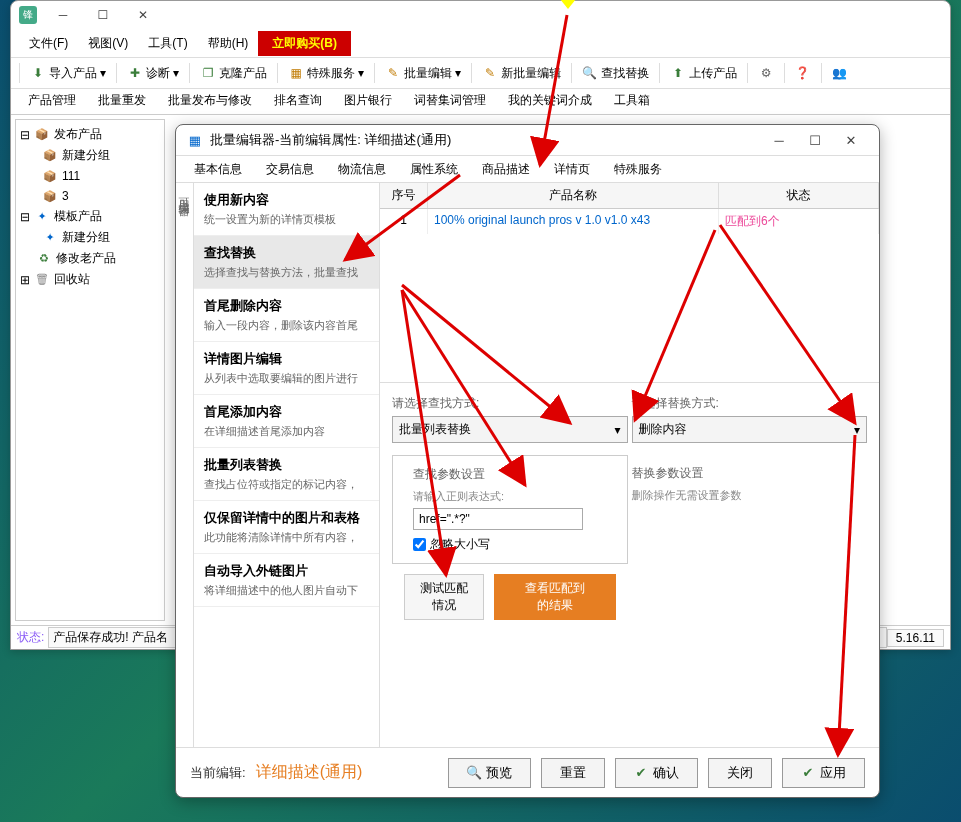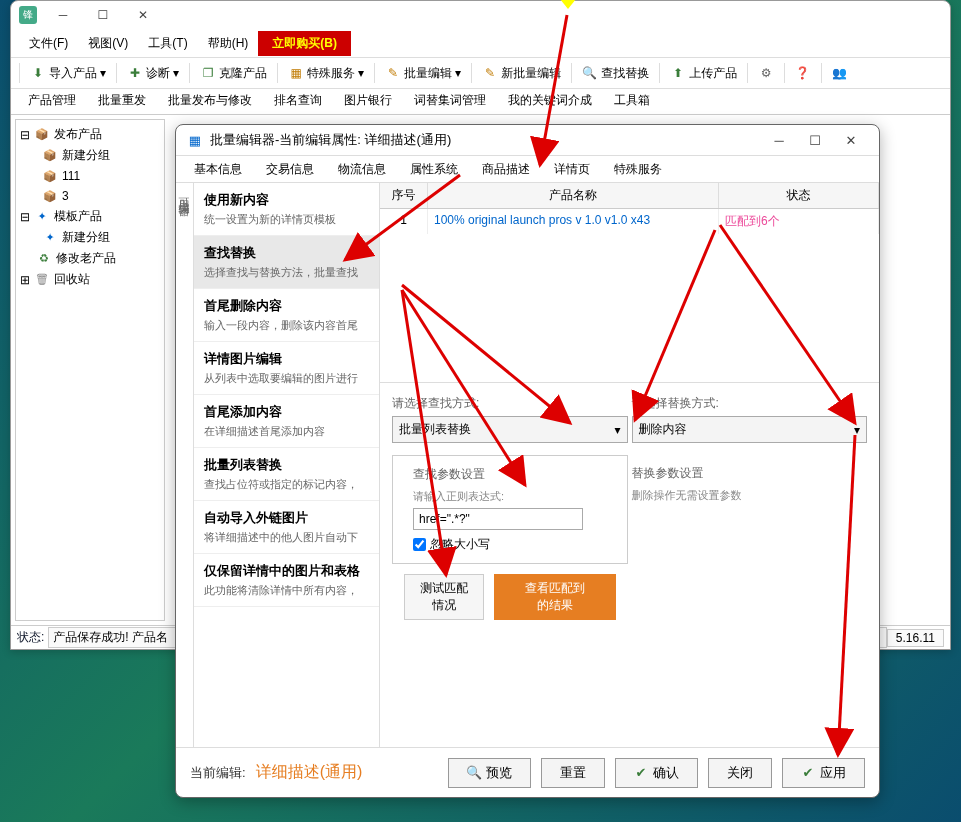--- a/index.html
+++ b/index.html
@@ -23,21 +23,21 @@
 .tabstrip { height: 26px; border-bottom: 1px solid #ccc; display: flex; align-items: flex-end; padding: 0 6px; font-size: 12px; }
 .tabstrip .tab { padding: 5px 10px; border: 1px solid transparent; border-bottom: none; }
 
 .main-body { display: flex; height: calc(100% - 114px - 24px); }
 .tree-panel { width: 150px; border: 1px solid #ccc; margin: 4px; font-size: 12px; padding: 4px; }
 .tree-item { display: flex; align-items: center; gap: 4px; padding: 2px 0; }
 .tree-item.child { padding-left: 22px; }
 .tree-item .tico { width: 16px; height: 16px; display: inline-flex; align-items: center; justify-content: center; font-size: 11px; }
 
 .statusbar { position: absolute; bottom: 0; left: 0; right: 0; height: 24px; border-top: 1px solid #ccc; display: flex; align-items: center; font-size: 12px; padding: 0 6px; }
-.statusbar .status-label { color: #0f172a; }
+.statusbar .status-label { color: #8b5cf6; }
 .statusbar .status-text { border: 1px solid #ccc; padding: 1px 4px; margin-left: 4px; flex: 1; background: #fafafa; }
 .statusbar .version { border: 1px solid #ccc; padding: 1px 8px; background: #fafafa; }
 
 
 .dialog { position: absolute; left: 175px; top: 124px; width: 705px; height: 674px; background: #fff; border: 1px solid #666; border-radius: 8px; box-shadow: 0 4px 16px rgba(0,0,0,0.3); z-index: 10; display: flex; flex-direction: column; }
 .dlg-titlebar { height: 30px; display: flex; align-items: center; padding: 0 10px; font-size: 13px; }
 .dlg-titlebar .dlg-icon { width: 18px; height: 18px; margin-right: 6px; display: inline-flex; align-items: center; justify-content: center; }
 .dlg-titlebar .dlg-title { flex: 1; }
 .dlg-titlebar .dlg-win-btn { width: 36px; height: 28px; display: flex; align-items: center; justify-content: center; color: #444; font-size: 13px; }
 
@@ -269,26 +269,26 @@
       </div>
       <div class="action-item">
         <div class="action-title">首尾添加内容</div>
         <div class="action-desc">在详细描述首尾添加内容</div>
       </div>
       <div class="action-item">
         <div class="action-title">批量列表替换</div>
         <div class="action-desc">查找占位符或指定的标记内容，</div>
       </div>
       <div class="action-item">
+        <div class="action-title">仅保留详情中的图片和表格</div>
+        <div class="action-desc">此功能将清除详情中所有内容，</div>
+      </div>
+      <div class="action-item">
         <div class="action-title">自动导入外链图片</div>
         <div class="action-desc">将详细描述中的他人图片自动下</div>
-      </div>
-      <div class="action-item">
-        <div class="action-title">仅保留详情中的图片和表格</div>
-        <div class="action-desc">此功能将清除详情中所有内容，</div>
       </div>
     </div>
 
     <div class="right-pane">
       <div class="table-area">
         <div class="table-head">
           <div class="th th-idx">序号</div>
           <div class="th th-name">产品名称</div>
           <div class="th th-status">状态</div>
         </div>

